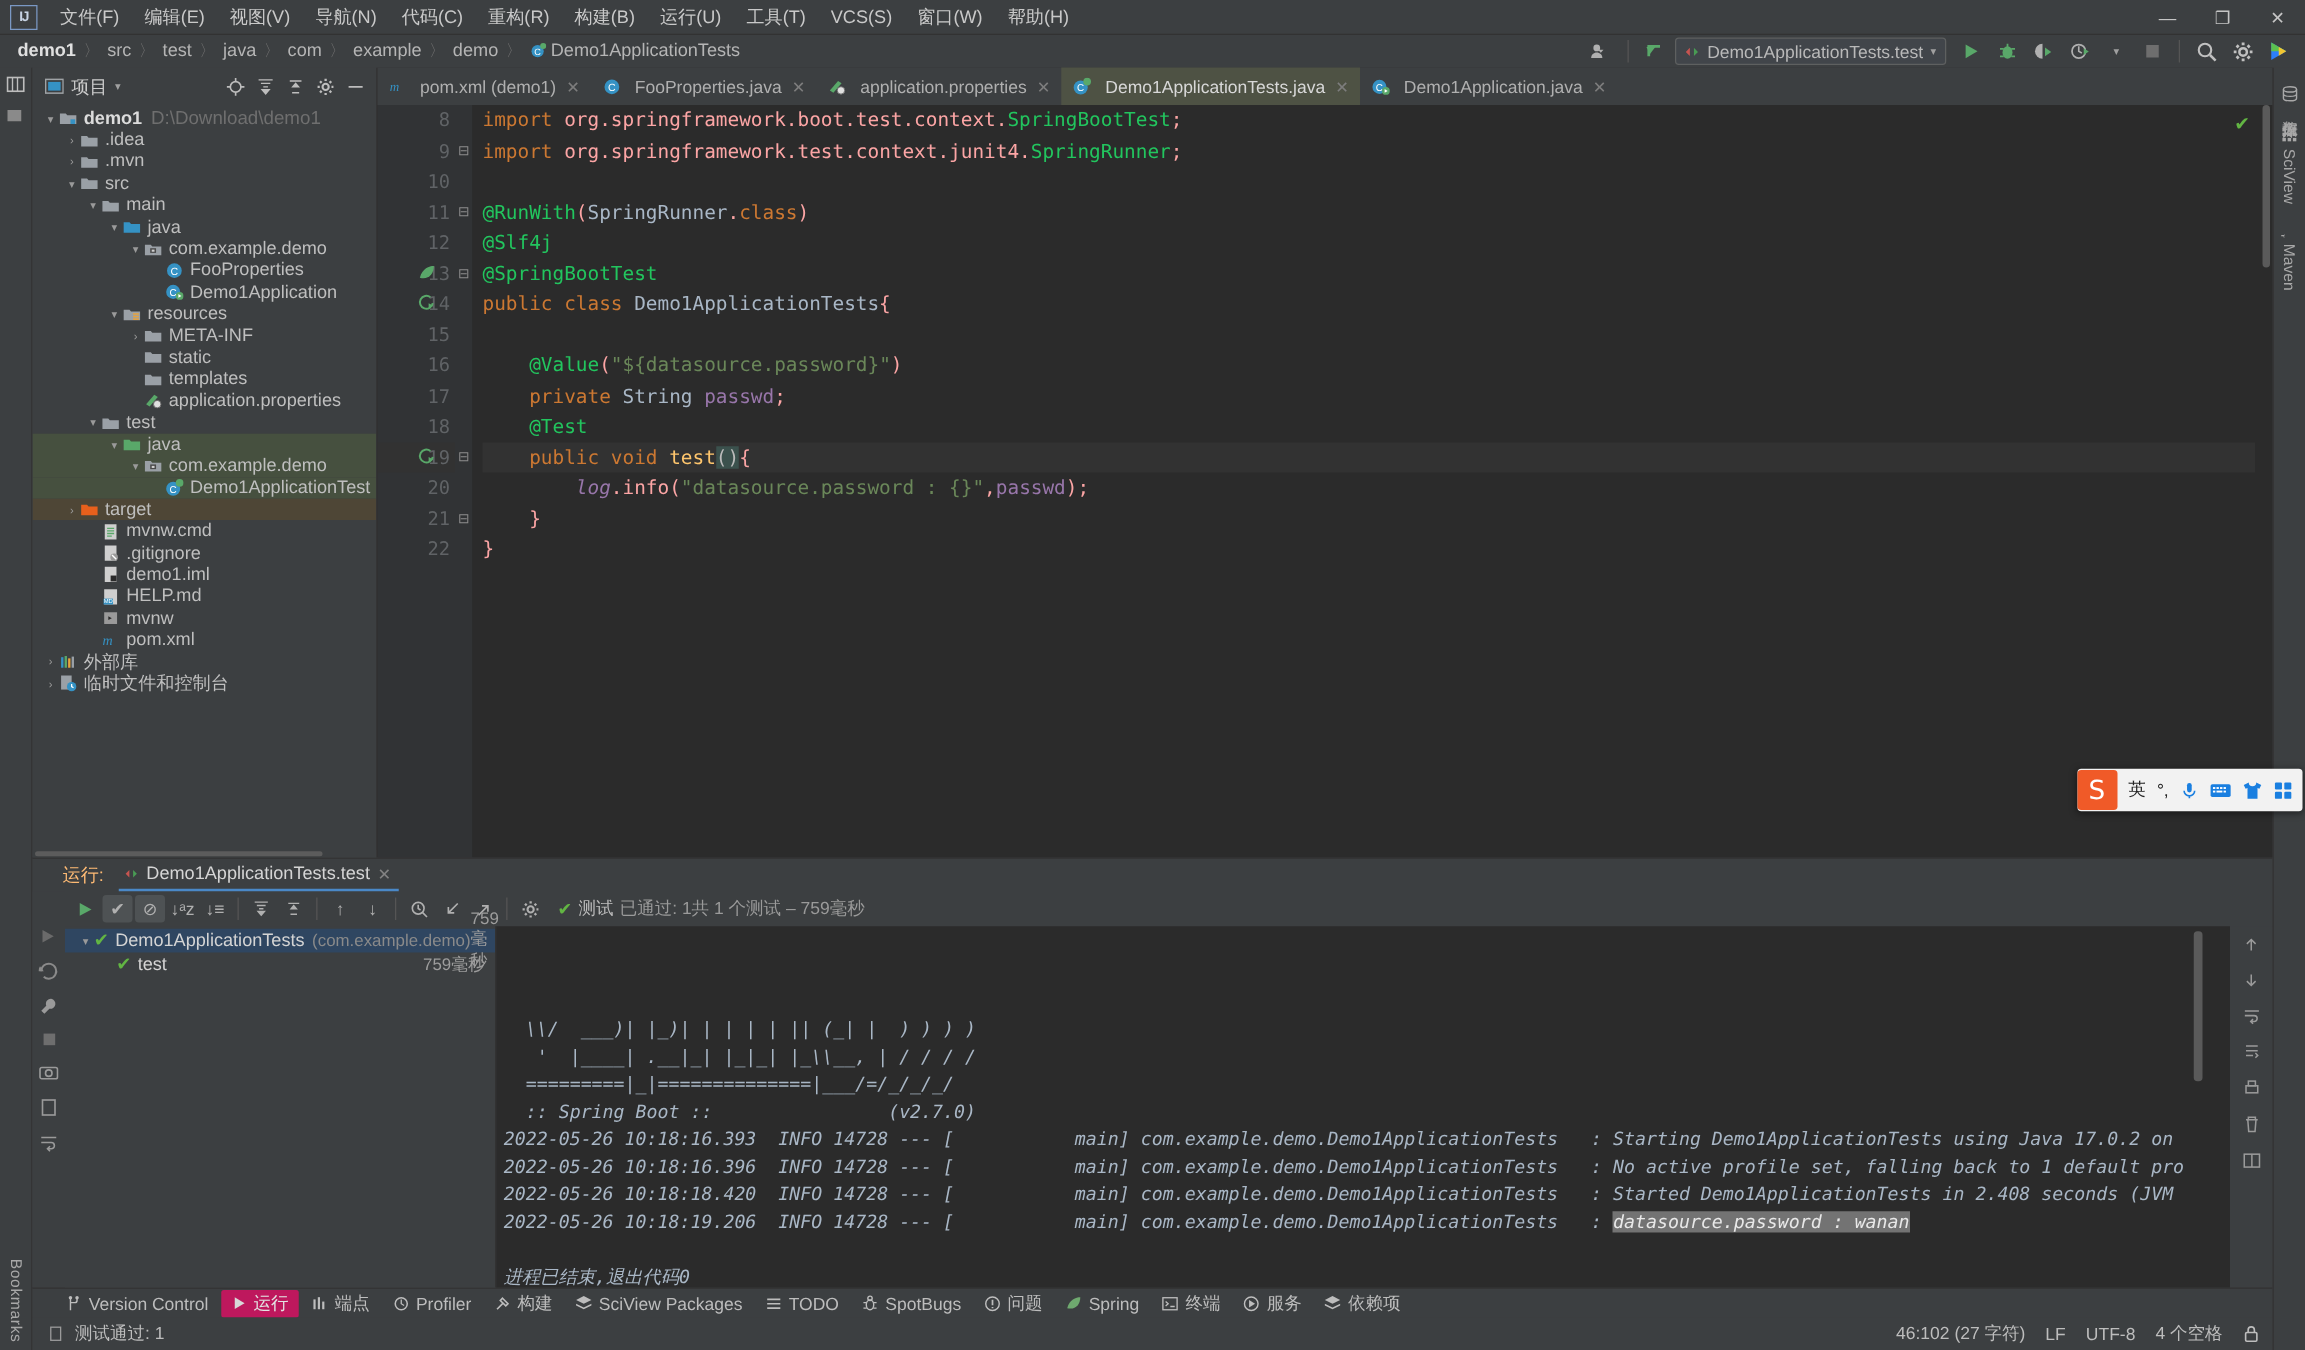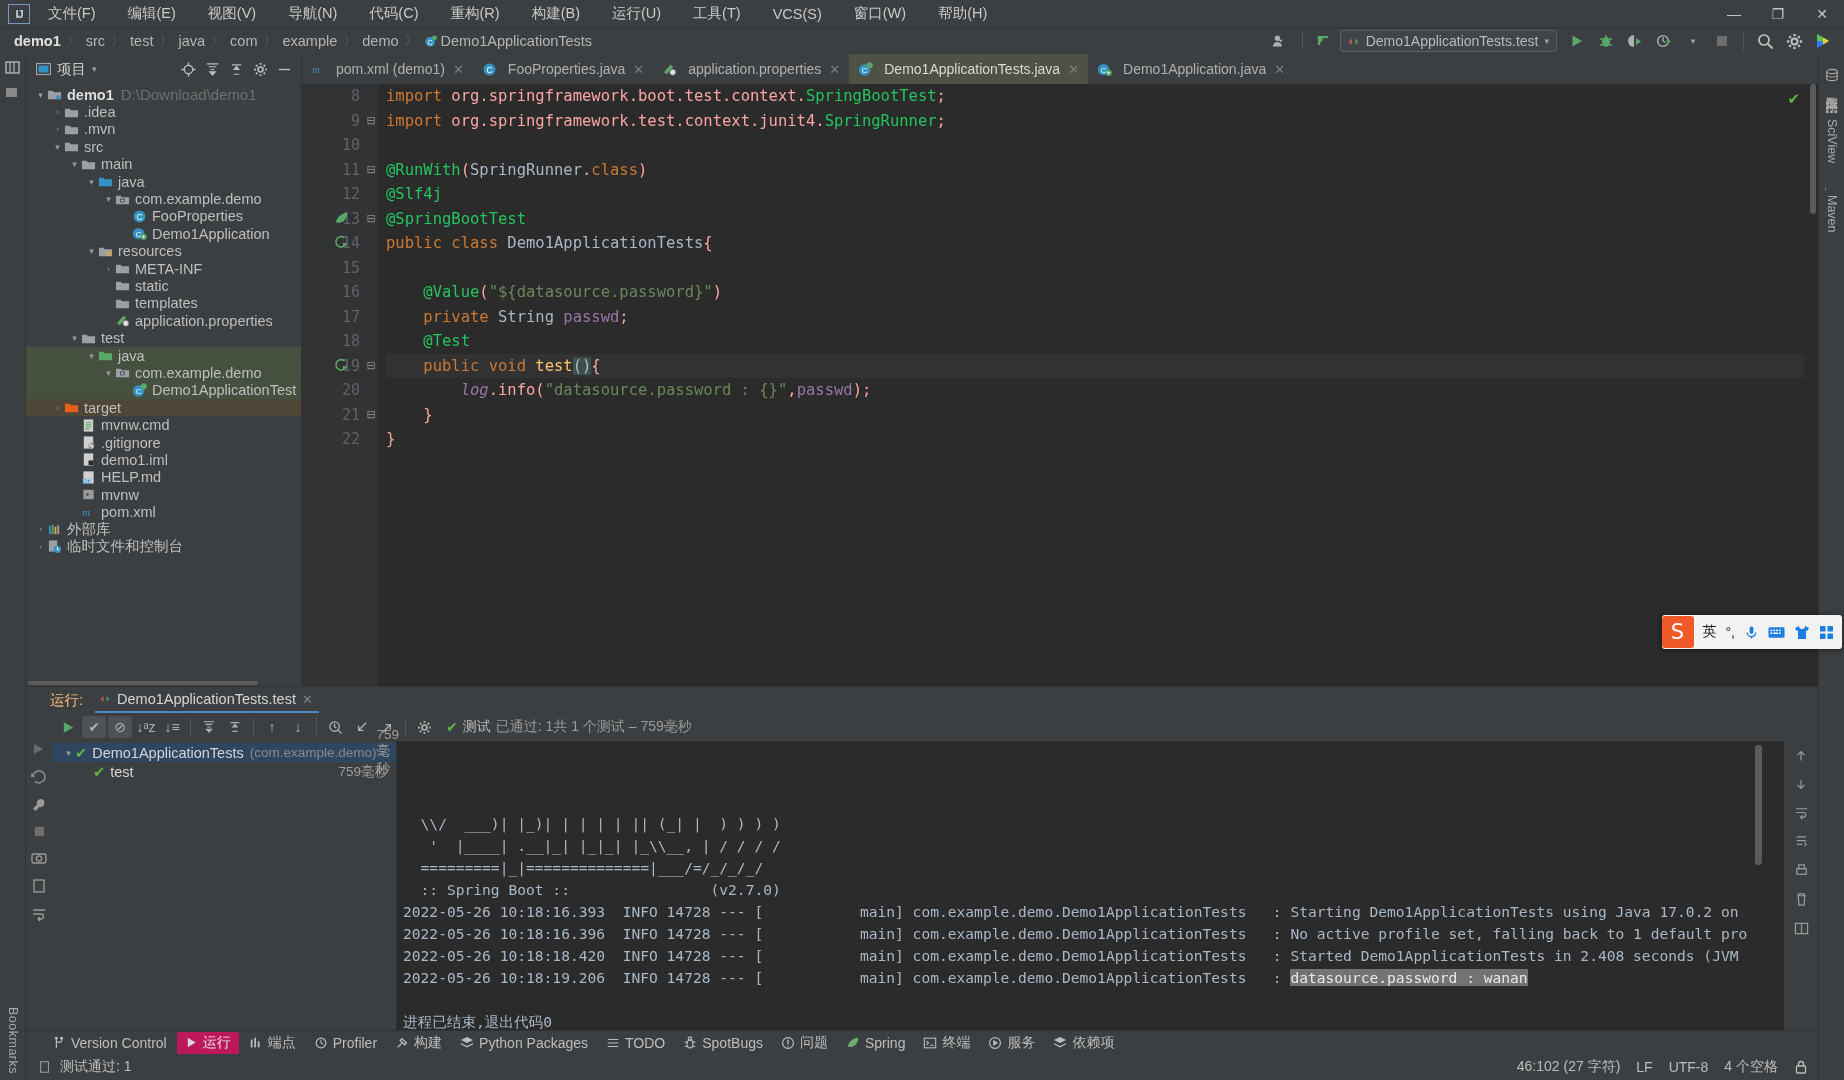--- a/index.html
+++ b/index.html
@@ -12,21 +12,21 @@
     -webkit-font-smoothing:antialiased;
   }
   .app { position:relative; width:1844px; height:1080px; display:flex; flex-direction:column; }
 
   
   .titlebar{ height:28px; background:#3c3f41; display:flex; align-items:center;
              flex:0 0 28px; position:relative; border-bottom:1px solid #323232;}
   .logo{ width:22px; height:20px; margin:0 8px 0 8px; border:1px solid #7a98c4;
          color:#c8d4e4; font-size:11px; font-weight:bold; display:flex;
          align-items:center; justify-content:center; letter-spacing:-1px; }
-  .menu{ display:flex; align-items:center; gap:12px; }
+  .menu{ display:flex; align-items:center; gap:0px; }
   .menu-item{ padding:3px 10px; font-size:14.5px; color:#c9c9c9; cursor:default;
               white-space:nowrap; }
   .win-title{ position:absolute; left:0; right:0; text-align:center; font-size:14px;
               color:#9a9a9a; pointer-events:none; }
   .win-ctl{ margin-left:auto; display:flex; align-items:center; z-index:3;}
   .win-btn{ width:44px; height:28px; display:flex; align-items:center;
             justify-content:center; color:#c5c5c5; font-size:14px; }
 
   
   .navbar{ height:26px; background:#3c3f41; display:flex; align-items:center;
@@ -154,21 +154,21 @@
   .testtree{ width:345px; flex:0 0 345px; background:#3c3f41; font-size:14.5px;
              padding-top:2px; position:relative; border-right:1px solid #323232;}
   .ttrow{ height:19px; display:flex; align-items:center; padding-right:8px;}
   .ttrow.sel{ background:#2f4661;}
   .ttname{ color:#d4d4d4;}
   .ttpkg{ color:#8a8a8a; margin-left:6px; font-size:13.5px;}
   .tttime{ margin-left:auto; color:#9d9d9d; font-size:13.5px;}
 
   .console{ flex:1; background:#2b2b2b; font-family:"DejaVu Sans Mono", monospace;
             font-size:14.6px; line-height:22px; color:#a9b7c6; padding:6px 0 0 6px;
-            overflow:hidden; position:relative; white-space:pre;}
+            overflow:hidden; position:relative; white-space:pre;font-style:italic;}
   .console .hl{ background:#737373; color:#e8e8e8;}
   .cons-scroll{ position:absolute; right:22px; top:4px; width:7px; height:120px;
                 background:#5a5a5a; border-radius:3px;}
   .cons-side{ width:34px; flex:0 0 34px; background:#3c3f41; display:flex;
               flex-direction:column; align-items:center; padding-top:8px; gap:14px;}
 
   
   .toolwin-bar{ height:24px; flex:0 0 24px; background:#3c3f41; display:flex;
                 align-items:center; padding-left:18px; gap:2px; border-top:1px solid #323232;}
   .twb{ display:flex; align-items:center; gap:5px; padding:2px 8px; font-size:14px;
@@ -1022,21 +1022,21 @@
           </div>
           <div class="twb">
             <span>
               <svg width="14" height="14" viewBox="0 0 16 16">
                 <g fill="#bdbdbd">
                   <path d="M8 1 L15 4.5 L8 8 L1 4.5 Z"></path>
                   <path d="M1 8 L8 11.5 L15 8 L15 9.5 L8 13 L1 9.5 Z"></path>
                 </g>
               </svg>
             </span>
-            <span>Python Packages</span>
+            <span>SciView Packages</span>
           </div>
           <div class="twb">
             <span>
               <svg width="14" height="14" viewBox="0 0 16 16">
                 <g stroke="#bdbdbd" stroke-width="1.4">
                   <path d="M2 4h12M2 8h12M2 12h12"></path>
                 </g>
               </svg>
             </span>
             <span>TODO</span>

